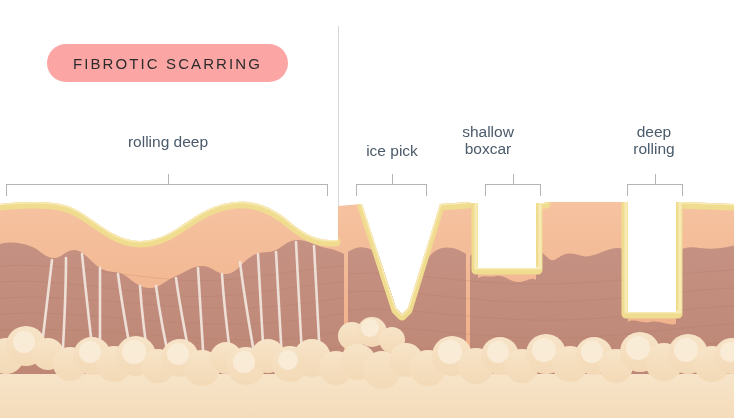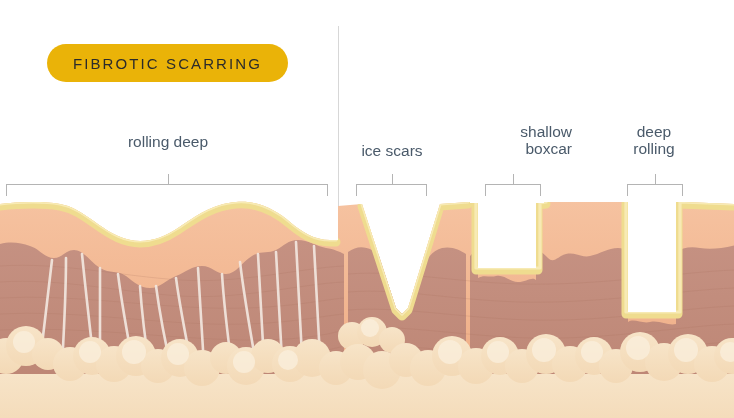--- a/index.html
+++ b/index.html
@@ -10,21 +10,21 @@
     overflow:hidden;
     position:relative;
   }
   #stage{position:absolute;left:0;top:0;width:734px;height:418px;}
 
   
   .pill{
     position:absolute;
     height:38px;
     border-radius:19px;
-    background:#eab308;
+    background:#fca5a5;
     display:flex;align-items:center;justify-content:center;
     letter-spacing:2.1px;
     font-size:15px;
     color:#2b2b2b;
     font-family:"Liberation Sans", sans-serif;
   }
   #pill-fibrotic{left:47px;top:44px;width:241px;}
   #pill-volume{left:434px;top:44px;width:224px;}
 
   
@@ -37,21 +37,21 @@
   .caption{
     position:absolute;
     color:#4a5a6a;
     font-size:15.5px;
     text-align:center;
     line-height:17px;
     white-space:pre-line;
   }
   #cap-rolling{left:63px;top:133px;width:210px;}
   #cap-icepick{left:350px;top:142px;width:84px;}
-  #cap-shallow{left:476px;top:123px;width:96px;text-align:right;}
+  #cap-shallow{left:440px;top:123px;width:96px;}
   #cap-deep{left:606px;top:123px;width:96px;}
 
   
   .bracket{position:absolute;}
   .bracket .bar{position:absolute;left:0;top:10px;height:1px;width:100%;background:#b4b4b4;}
   .bracket .lcap,.bracket .rcap{position:absolute;top:10px;width:1px;height:12px;background:#b4b4b4;}
   .bracket .lcap{left:0;}
   .bracket .rcap{right:0;}
   .bracket .stem{position:absolute;top:0;width:1px;height:11px;background:#b4b4b4;}
 
@@ -72,21 +72,21 @@
 
 <div id="stage">
 
   <div class="pill" id="pill-fibrotic">FIBROTIC SCARRING</div>
 
 
   <div id="divider"></div>
 
   <div class="caption" id="cap-rolling">rolling deep</div>
 
-  <div class="caption" id="cap-icepick">ice scars</div>
+  <div class="caption" id="cap-icepick">ice pick</div>
 
   <div class="caption" id="cap-shallow">shallow
 boxcar</div>
 
   <div class="caption" id="cap-deep">deep
 rolling</div>
 
   <div class="bracket" id="br-rolling">
     <div class="stem"></div>
     <div class="bar"></div>

